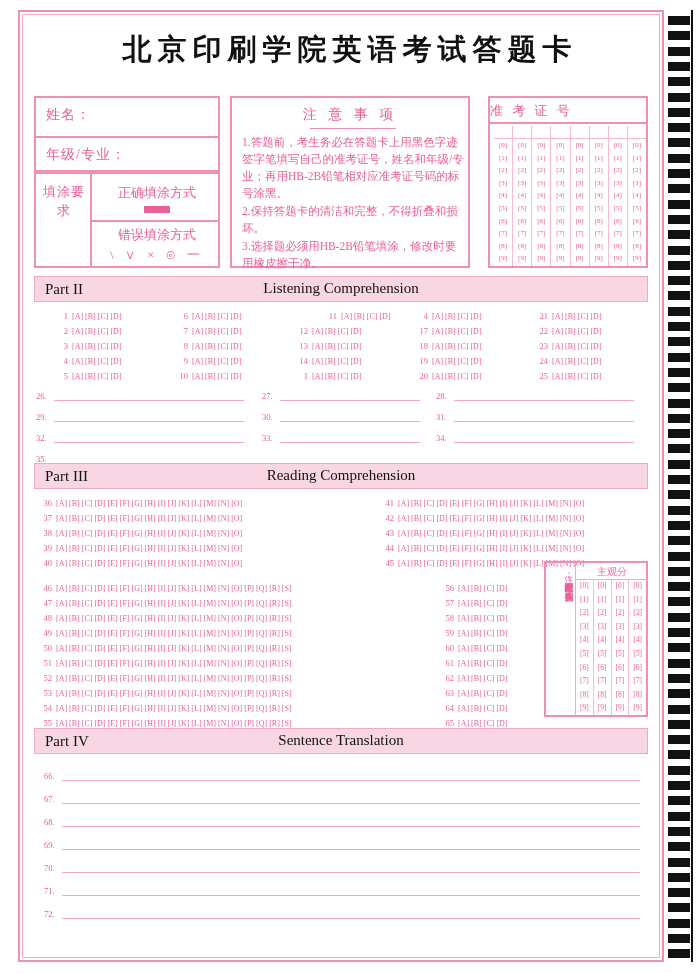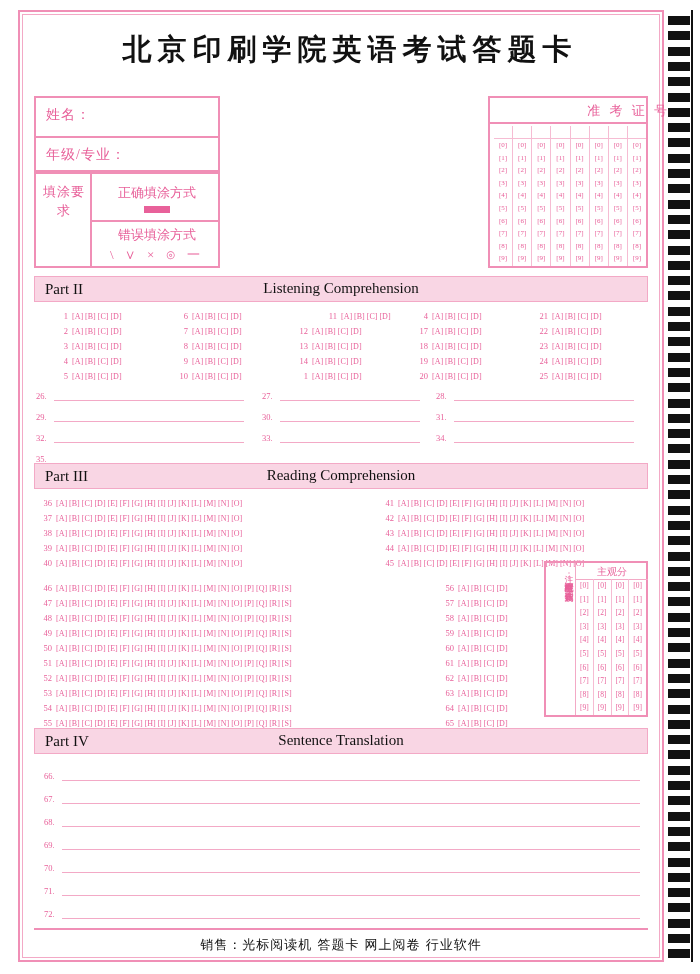--- a/index.html
+++ b/index.html
@@ -67,21 +67,21 @@
   .notice-box .nt{
     position:absolute;left:0;top:8px;width:100%;text-align:center;font-size:14px;letter-spacing:4px;color:#e8619a;
   }
   .notice-box .underline{
     position:absolute;left:78px;top:30px;width:86px;height:1px;background:#f08fb6;
   }
   .notice-box ol{margin:0;padding:0;list-style:none;position:absolute;left:10px;top:36px;width:222px;}
   .notice-box li{font-size:11.5px;line-height:17px;color:#e8619a;margin-bottom:1px;}
   .id-box{left:488px;top:96px;width:160px;height:172px;}
   .id-box .hdr{
-    position:absolute;left:0;top:4px;width:100%;text-align:right;font-size:13px;letter-spacing:3px;color:#e8619a;padding-left:24px;
+    position:absolute;left:0;top:4px;width:100%;text-align:left;font-size:13px;letter-spacing:3px;color:#e8619a;
   }
   .id-box .hline{position:absolute;left:0;top:24px;width:100%;height:2px;background:#f08fb6;}
   .id-grid{position:absolute;left:4px;top:28px;width:152px;height:140px;display:flex;}
   .id-col{flex:1;border-right:1px solid #f6bcd3;position:relative;}
   .id-col:last-child{border-right:none;}
   .id-col .topcell{height:12px;border-bottom:1px solid #f6bcd3;}
   .id-col .bub{font-size:7px;line-height:12.6px;text-align:center;color:#e8619a;white-space:nowrap;}
   
   .part-hd{
     position:absolute;left:34px;width:614px;height:26px;background:#f9d6e4;
@@ -198,20 +198,29 @@
   <div class="box fill-box">
     <div class="lbl">填涂要求</div>
     <div class="vline"></div>
     <div class="c1">正确填涂方式</div>
     <div class="blk"></div>
     <div class="hline"></div>
     <div class="c2">错误填涂方式</div>
     <div class="marks">\ ∨ × ⊙ 一</div>
   </div>
 
+  <div class="box notice-box">
+    <div class="nt">注 意 事 项</div>
+    <div class="underline"></div>
+    <ol>
+      <li>1.答题前，考生务必在答题卡上用黑色字迹签字笔填写自己的准考证号，姓名和年级/专业；再用HB-2B铅笔相对应准考证号码的标号涂黑。</li>
+      <li>2.保持答题卡的清洁和完整，不得折叠和损坏。</li>
+      <li>3.选择题必须用HB-2B铅笔填涂，修改时要用橡皮擦干净。</li>
+    </ol>
+  </div>
 
   <div class="box id-box">
     <div class="hdr">准 考 证 号</div>
     <div class="hline"></div>
     <div class="id-grid" id="id-grid">
         <div class="id-col">
           <div class="topcell"></div>
           <div class="bub">[0]</div>
           <div class="bub">[1]</div>
           <div class="bub">[2]</div>
@@ -512,14 +521,13 @@
       <div class="wline" style="left:44px;top:887px;width:596px;height:14px;">
         <span class="n">71.</span>
         <span class="ln" style="width:578px"></span>
       </div>
       <div class="wline" style="left:44px;top:910px;width:596px;height:14px;">
         <span class="n">72.</span>
         <span class="ln" style="width:578px"></span>
       </div>
     </div>
 
-  <div class="footer">销售：光标阅读机  答题卡  网上阅卷  行业软件</div>
 </div>
 
 </body></html>

